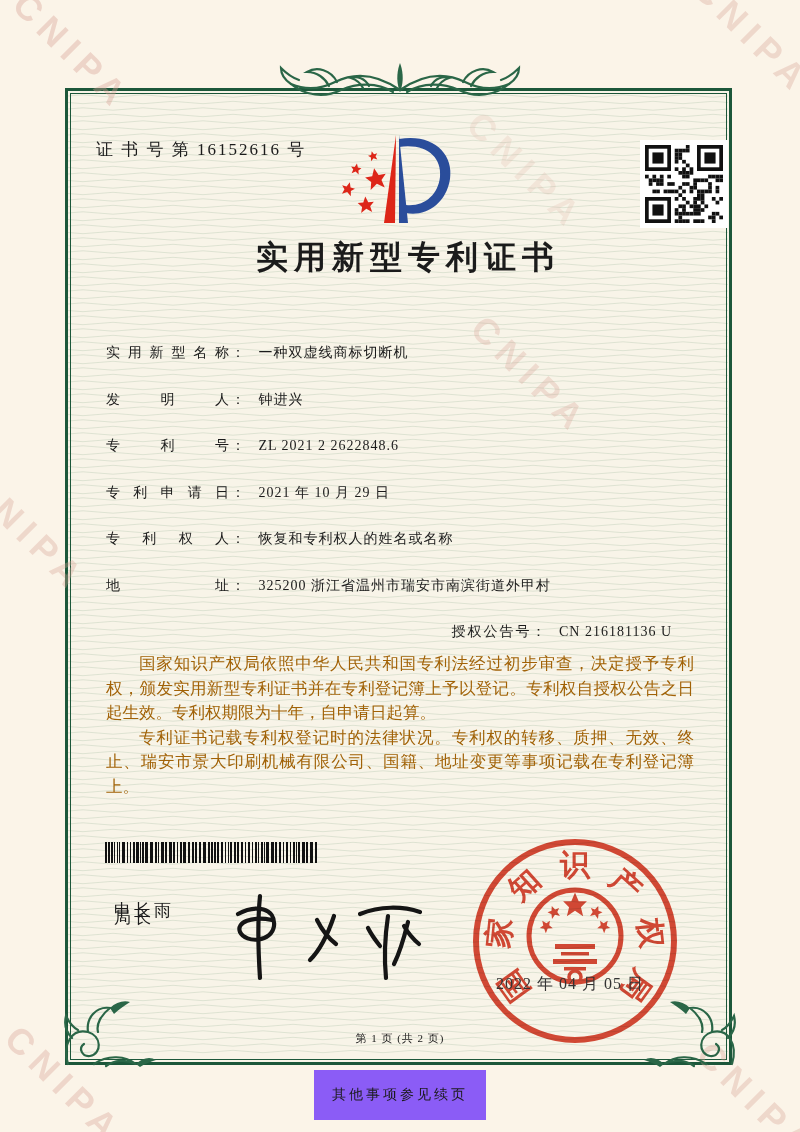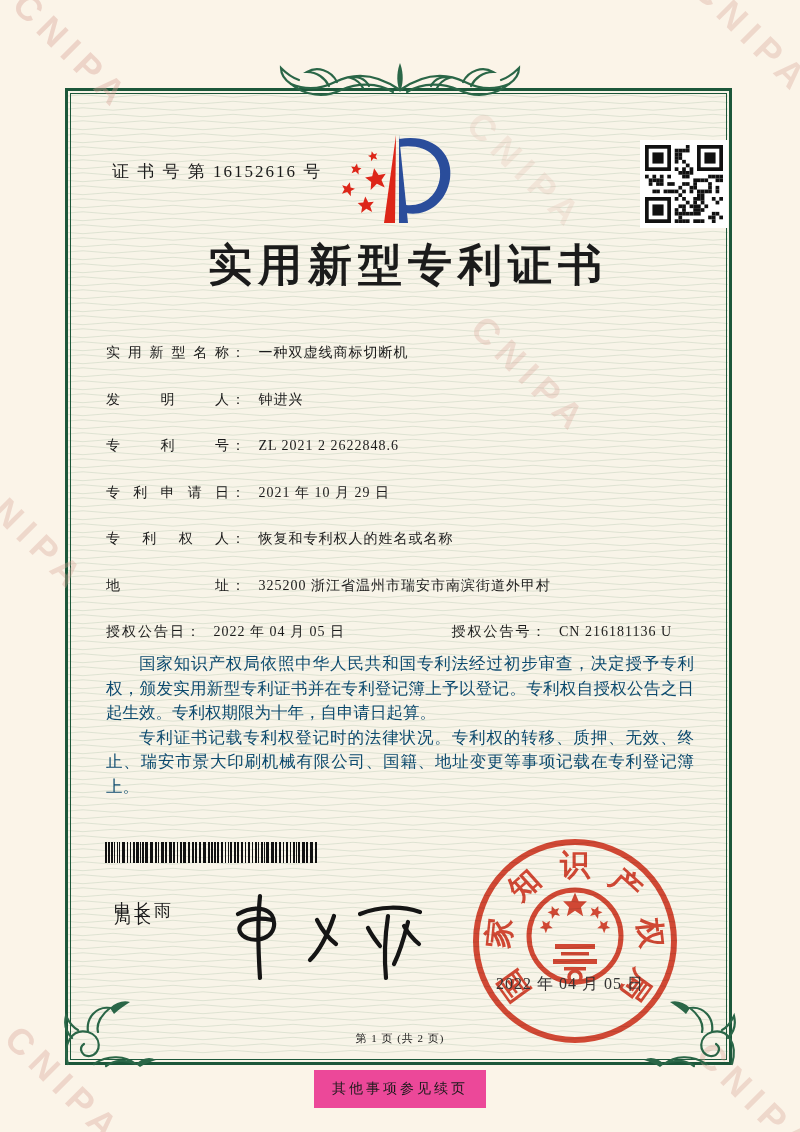--- a/index.html
+++ b/index.html
@@ -28,60 +28,60 @@
   }
   .frame-inner{position:absolute;inset:2px;border:1px solid var(--frame-green);}
   #guilloche{position:absolute;left:0;top:0;}
   #guilloche path{fill:none;stroke:rgba(120,160,125,.30);stroke-width:.7;}
   
   .ornament{position:absolute;z-index:2;}
   .orn-stroke{fill:none;stroke:#2a6647;stroke-width:2.2;stroke-linecap:round;}
   .orn-fill{fill:#2a6647;stroke:none;}
   #orn-br{transform:scaleX(-1);}
   
-  .cert-no{position:absolute;left:112px;top:138px;font-size:17px;letter-spacing:2px;z-index:3;margin-top:22px;}
+  .cert-no{position:absolute;left:96px;top:138px;font-size:17px;letter-spacing:2px;z-index:3;}
   .qr-box{position:absolute;left:640px;top:140px;width:88px;height:88px;background:#fff;z-index:3;}
   #qr-svg{position:absolute;left:5px;top:5px;}
   .logo{position:absolute;left:336px;top:127px;z-index:3;}
   .title{
     position:absolute;left:16px;right:0;top:236px;text-align:center;
-    font-size:44px;font-weight:bold;letter-spacing:6px;z-index:3;
+    font-size:32px;font-weight:bold;letter-spacing:6px;z-index:3;
   }
   .fields{position:absolute;left:106px;top:330px;width:566px;z-index:3;}
   .field-row{height:46.5px;line-height:46.5px;white-space:nowrap;font-size:14px;}
   .f-label{
     display:inline-block;width:125px;letter-spacing:2px;vertical-align:top;
     text-align:justify;text-align-last:justify;
   }
   .f-colon{display:inline-block;}
   .f-value{letter-spacing:1px;margin-left:10px;}
   .grant-row{display:flex;}
   .g-label{letter-spacing:2px;}
   .pair2{margin-left:auto;}
   .paras{
     position:absolute;left:106px;top:652px;width:588px;z-index:3;
-    font-size:16.5px;line-height:24.5px;text-align:justify;color:#0c4a6e;
+    font-size:16.5px;line-height:24.5px;text-align:justify;color:#a16207;
   }
   .paras p{margin:0;text-indent:2em;}
   .barcode{position:absolute;left:105px;top:842px;z-index:3;}
   #barcode-svg rect{fill:#111;}
   .signer-title{position:absolute;left:114px;top:906px;font-size:17px;letter-spacing:3px;z-index:3;}
   .signer-name{position:absolute;left:114px;top:899px;font-size:17px;letter-spacing:3px;z-index:3;}
   .signature{position:absolute;left:222px;top:886px;z-index:3;}
   .signature path{fill:none;stroke:#151515;stroke-width:4.2;stroke-linecap:round;stroke-linejoin:round;}
   .seal{position:absolute;left:467px;top:833px;z-index:4;opacity:.94;mix-blend-mode:multiply;}
   .seal text{font-size:30px;font-weight:bold;fill:var(--seal-red);font-family:"Liberation Serif","DejaVu Serif",serif;}
   .seal .ring{fill:none;stroke:var(--seal-red);stroke-width:6;}
   .seal .emb-line{fill:none;stroke:var(--seal-red);}
   .seal .emb-fill{fill:var(--seal-red);}
   .seal-date{position:absolute;left:496px;top:974px;font-size:16px;letter-spacing:1px;color:#333;z-index:5;white-space:nowrap;}
   .page-info{position:absolute;left:0;right:0;top:1031px;text-align:center;font-size:11px;letter-spacing:1px;z-index:3;}
   .continuation{
     position:absolute;left:50%;transform:translateX(-50%);top:1070px;
-    background:#ec4899;padding:10px 18px;font-size:14px;letter-spacing:3px;z-index:3;white-space:nowrap;
+    background:#8b5cf6;padding:16px 18px;font-size:14px;letter-spacing:3px;z-index:3;white-space:nowrap;
   }
 </style>
 </head>
 <body>
 
 <div class="page">
 
   <div id="wm-layer">
       <span class="wm" style="left: 8px; top: 6px; opacity: 0.38;">CNIPA</span>
       <span class="wm" style="left: 688px; top: -10px; opacity: 0.34;">CNIPA</span>
@@ -442,24 +442,20 @@
     </div>
     <div class="field-row">
       <span class="f-label">专利权人</span><span class="f-colon">：</span>
       <span class="f-value">恢复和专利权人的姓名或名称</span>
     </div>
     <div class="field-row">
       <span class="f-label">地址</span><span class="f-colon">：</span>
       <span class="f-value">325200 浙江省温州市瑞安市南滨街道外甲村</span>
     </div>
     <div class="field-row grant-row">
-      <span>
-        <span class="g-label">授权公告日</span><span>：</span>
-        <span class="f-value">2022 年 04 月 05 日</span>
-      </span>
       <span class="pair2">
         <span class="g-label">授权公告号</span><span>：</span>
         <span class="f-value">CN 216181136 U</span>
       </span>
     </div>
   </div>
 
   <div class="paras">
     <p>国家知识产权局依照中华人民共和国专利法经过初步审查，决定授予专利权，颁发实用新型专利证书并在专利登记簿上予以登记。专利权自授权公告之日起生效。专利权期限为十年，自申请日起算。</p>
     <p>专利证书记载专利权登记时的法律状况。专利权的转移、质押、无效、终止、瑞安市景大印刷机械有限公司、国籍、地址变更等事项记载在专利登记簿上。</p>

